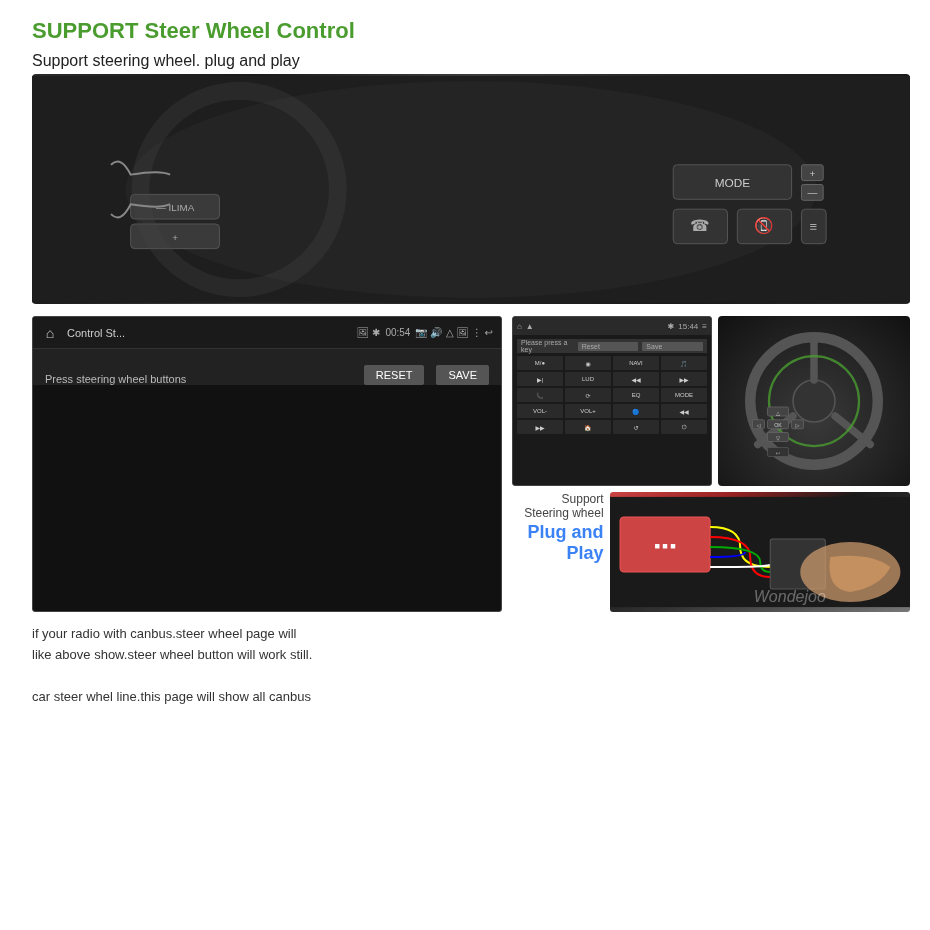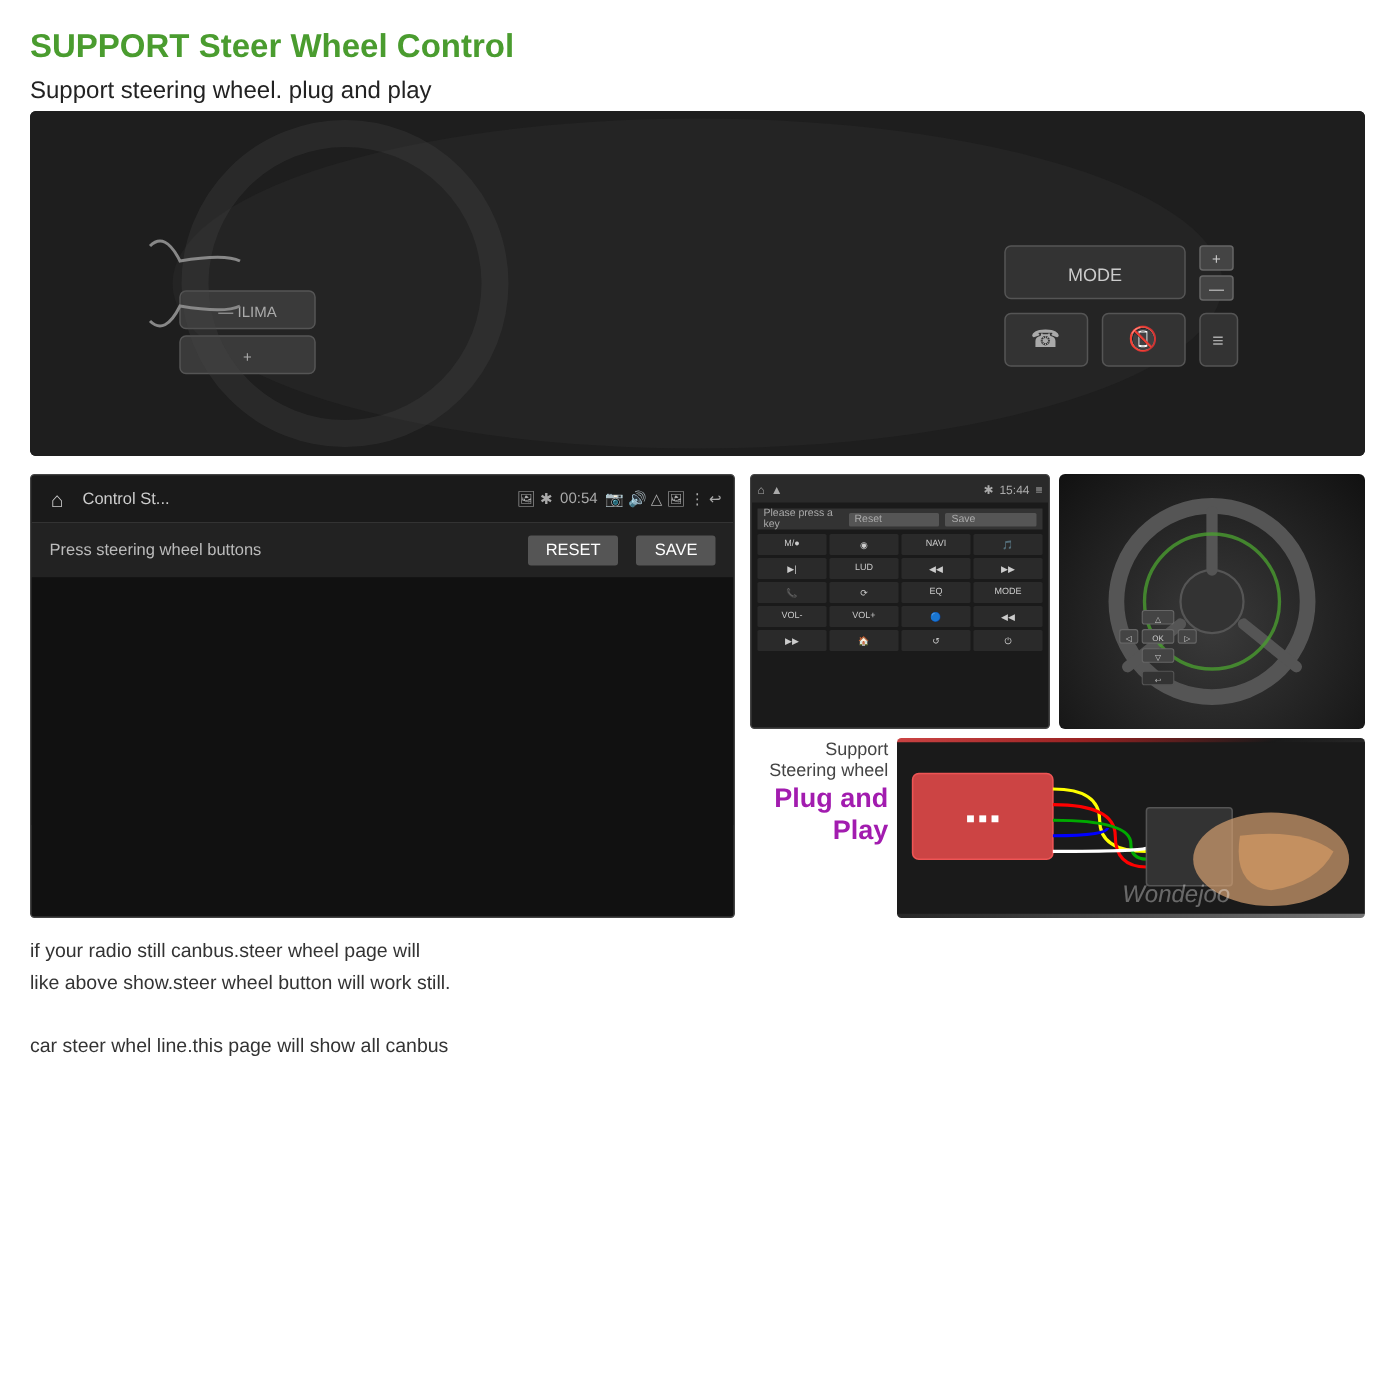--- a/index.html
+++ b/index.html
@@ -8,21 +8,21 @@
       height: 930px;
       background: #fff;
       font-family: Arial, sans-serif;
       overflow: hidden;
     }
 
     .page-wrapper {
       width: 930px;
       height: 750px;
       background: #fff;
-      padding: 18px 20px 12px 20px;
+      padding: 18px 20px 12px 32px;
     }
 
     
     .header-title {
       font-size: 22px;
       font-weight: bold;
       margin-bottom: 8px;
       line-height: 1.2;
     }
     .header-title .support {
@@ -95,21 +95,21 @@
     .android-topbar .app-name {
       color: #ccc; font-size: 11px; flex: 1;
     }
     .android-topbar .icons-right {
       display: flex; gap: 5px; align-items: center; color: #aaa; font-size: 10px;
     }
     .android-content-bar {
       background: #222;
       height: 36px;
       display: flex;
-      align-items: center;
+      align-items: flex-end;
       padding: 0 12px;
       gap: 12px;
     }
     .android-content-bar .press-text {
       color: #bbb;
       font-size: 11px;
       flex: 1;
     }
     .btn-reset {
       background: #555; color: #fff; border: none;
@@ -199,21 +199,21 @@
       padding-left: 4px;
     }
     .support-steering-text {
       font-size: 12px;
       color: #444;
       margin-bottom: 2px;
     }
     .plug-play-text {
       font-size: 18px;
       font-weight: bold;
-      color: #a21caf;
+      color: #3b82f6;
     }
 
     
     .description {
       font-size: 13px;
       color: #333;
       line-height: 1.6;
       margin-bottom: 6px;
       width: 460px;
     }
@@ -412,21 +412,21 @@
           <div style="position:absolute; bottom:6px; left:50%; transform:translateX(-50%); color:rgba(255,255,255,0.35); font-size:16px; font-style:italic; white-space:nowrap;margin-left:30px;">Wondejoo</div>
         </div>
       </div>
 
     </div>
   </div>
 
   <div class="bottom-section">
     <div class="bottom-left">
       <div class="description">
-        <span>if your radio still canbus.steer wheel page will</span><br>
+        <span>if your radio with canbus.steer wheel page will</span><br>
         <span>like above show.steer wheel button will work still.</span><br>
         <br>
         <span>car steer whel line.this page will show all canbus</span>
       </div>
     </div>
   </div>
 
 </div>
 
 </body></html>

